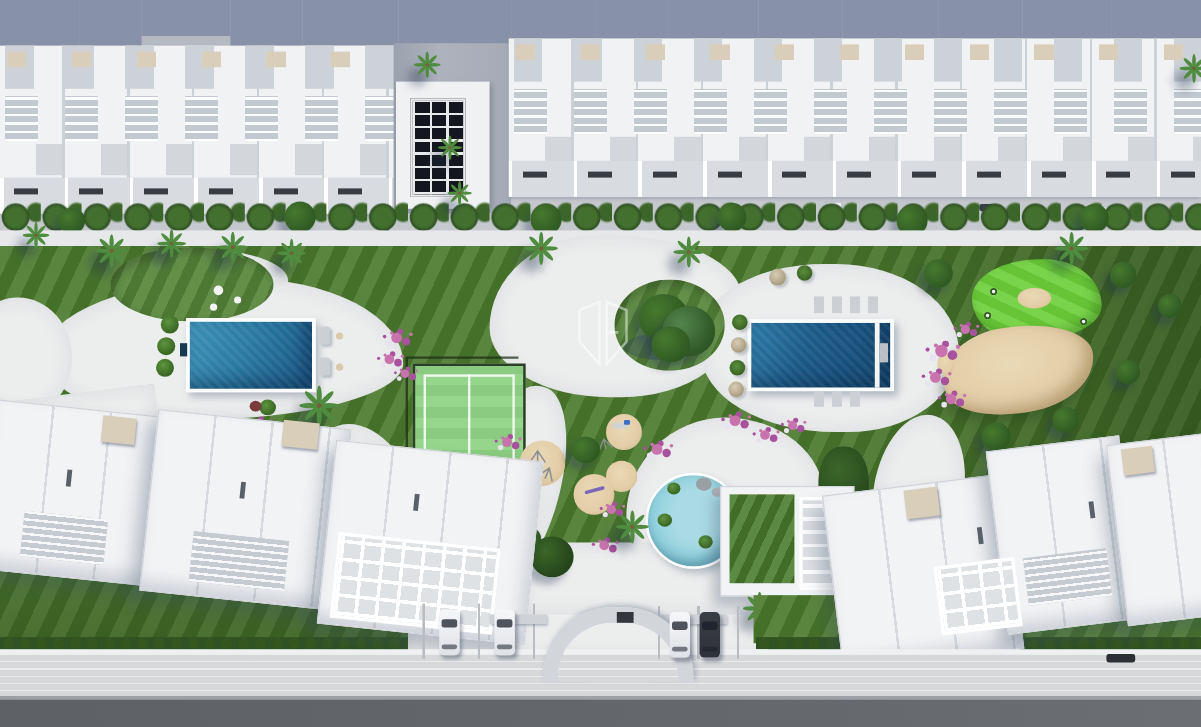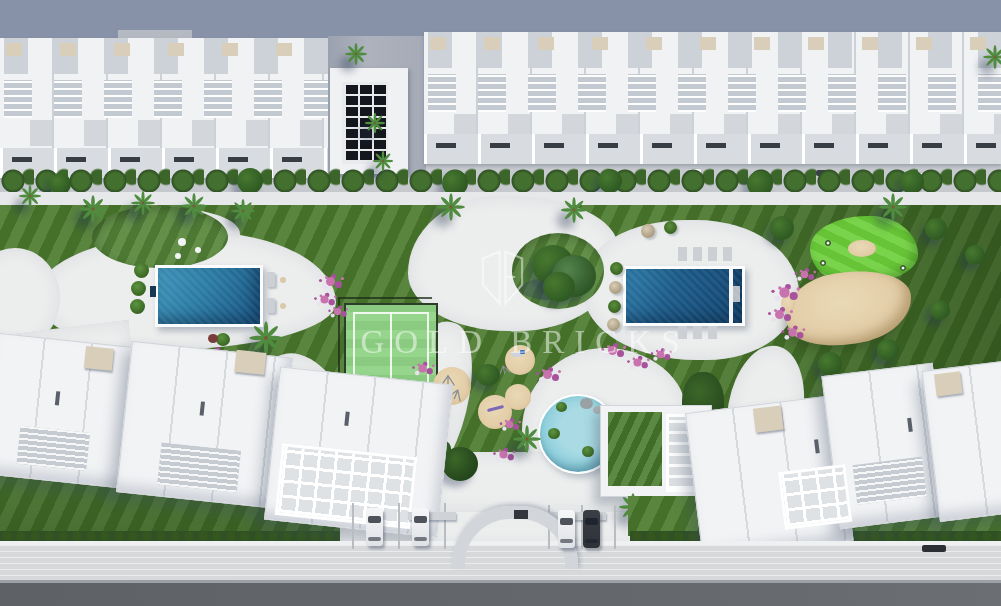--- a/index.html
+++ b/index.html
@@ -359,15 +359,14 @@
   <div class="a car w" style="left:558px;top:510px;width:17px;height:38px;"></div>
   <div class="a car d" style="left:583px;top:510px;width:17px;height:38px;"></div>
 
   <svg class="a" viewBox="0 0 50 60" style="left:478px;top:247px;width:49px;height:60px;opacity:.85;">
     <g fill="none" stroke="rgba(255,255,255,0.55)" stroke-width="2.2">
       <path d="M22,4 L5,11 V38 L22,57 Z"></path>
       <path d="M28,4 L45,11 V38 L28,57 Z"></path>
       <path d="M28,30 L38,30"></path>
     </g>
   </svg>
-  <div class="a wm-text" style="left:340px;top:324px;width:370px;">GOLD BRICKS</div>
 
 </div>
 
 </body></html>

